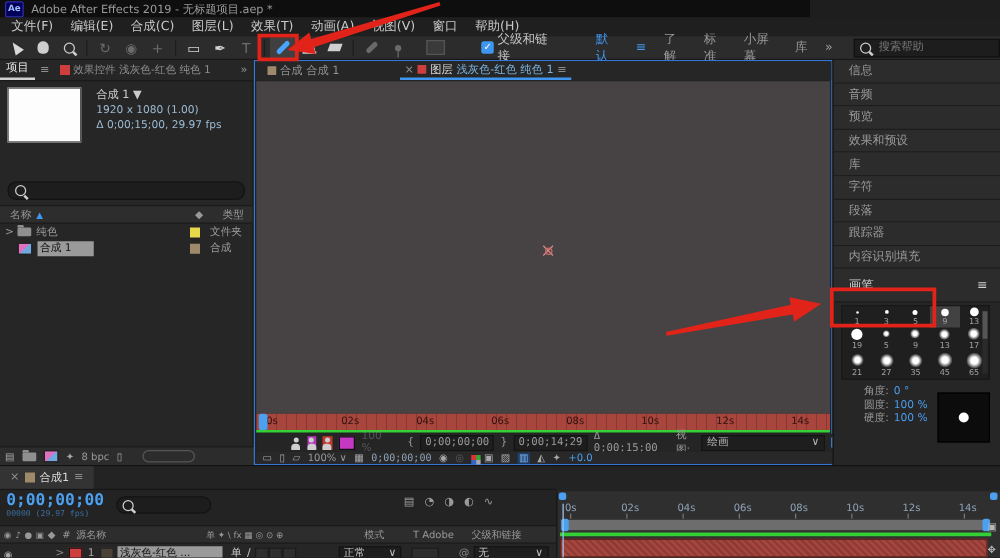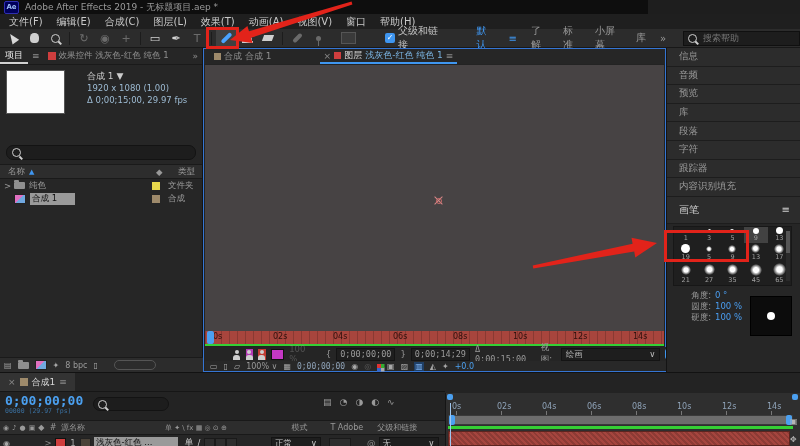--- a/index.html
+++ b/index.html
@@ -38,21 +38,21 @@
   #help-search{margin-left:16px;display:flex;align-items:center;gap:4px;background:#1d1d1d;border:1px solid #101010;height:13px;padding:0 4px;width:112px;}
   #help-search input{background:transparent;border:none;outline:none;color:#9a9a9a;font-size:9px;width:86px;font-family:inherit;}
   #panel-box-icon{width:14px;height:10px;background:#3a3a3a;border:1px solid #555;margin-left:12px;}
 
   
   #left-panel{left:0;top:48px;width:203px;height:324px;background:#262626;border-right:1px solid #141414;}
   .ptabs{height:16px;display:flex;align-items:center;background:#262626;border-bottom:1px solid #1a1a1a;font-size:9px;}
   .ptab-active{color:#e8e8e8;border-bottom:2px solid #d0d0d0;padding:0 5px;height:14px;line-height:14px;}
   .ptab{color:#8f8f8f;padding:0 4px;display:flex;gap:3px;align-items:center;}
   .sw{width:8px;height:8px;display:inline-block;}
-  #proj-info{display:flex;gap:22px;padding:5px 6px;}
+  #proj-info{display:flex;gap:12px;padding:5px 6px;}
   #proj-thumb{width:57px;height:42px;background:#fdfdfd;border:1px solid #555;}
   #proj-meta{font-size:8.5px;color:#9dbbd3;line-height:12px;}
   #proj-meta .cname{color:#cccccc;font-size:9px;}
   .searchbox{margin:26px 6px 4px 6px;height:13px;background:#1d1d1d;border:1px solid #131313;border-radius:7px;display:flex;align-items:center;padding:0 5px;gap:4px;}
   .proj-cols{height:13px;display:flex;align-items:center;background:#2d2d2d;border-top:1px solid #1a1a1a;border-bottom:1px solid #1a1a1a;color:#999;font-size:8.5px;}
   .pr-name{width:148px;padding-left:8px;display:flex;align-items:center;gap:4px;}
   .pr-type{padding-left:8px;}
   .prow{height:13px;display:flex;align-items:center;font-size:8.5px;color:#9a9a9a;}
   .prow .cell-name{width:148px;display:flex;align-items:center;gap:4px;padding-left:4px;}
   .fold{width:11px;height:7px;background:#8f8f8f;border-radius:1px;position:relative;}
@@ -362,23 +362,24 @@
     <span class="mini">✦</span>
     <span class="blue">+0.0</span>
   </div>
 </div>
 
 <div id="right-panel" class="abs">
   <div id="stacked-tabs">
       <div class="stab">信息</div>
       <div class="stab">音频</div>
       <div class="stab">预览</div>
+      <div class="stab">效果和预设</div>
       <div class="stab">库</div>
+      <div class="stab">字符</div>
       <div class="stab">段落</div>
-      <div class="stab">字符</div>
       <div class="stab">跟踪器</div>
       <div class="stab">内容识别填充</div>
     </div>
   <div id="brush-head">
     <span>画笔</span>
     <span>≡</span>
   </div>
   <div id="brush-grid">
     <div class="bcell">
         <div class="dotwrap">

